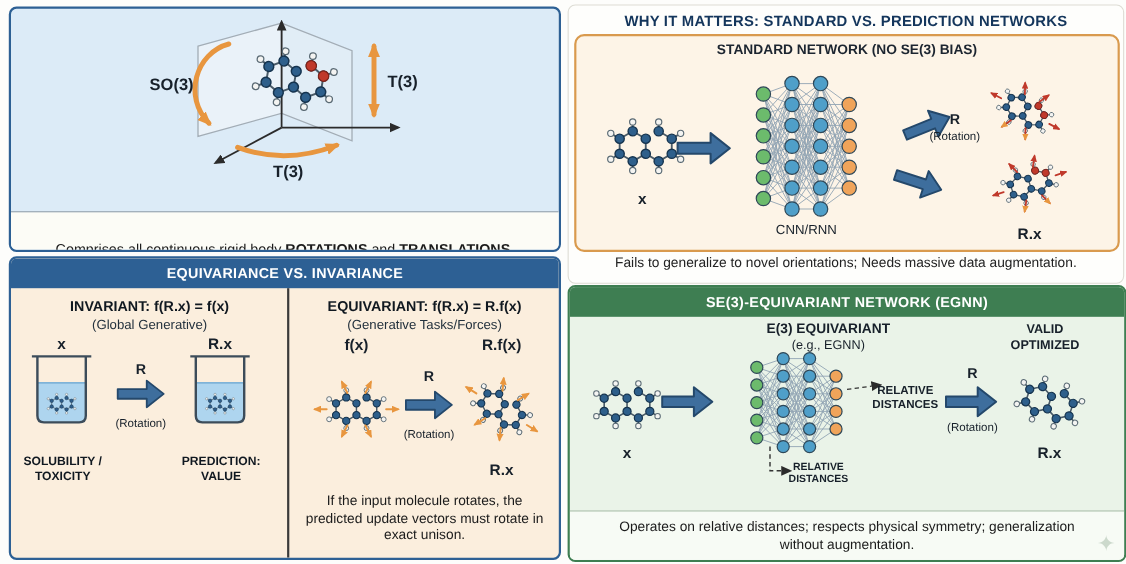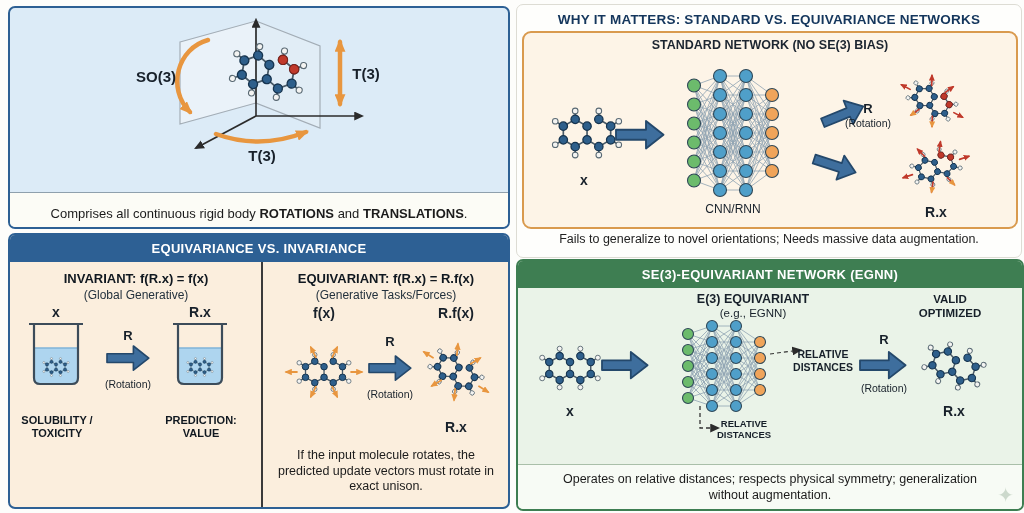--- a/index.html
+++ b/index.html
@@ -6,21 +6,21 @@
   body{width:1024px;height:513px;background:#ffffff;font-family:"Liberation Sans",sans-serif;position:relative;overflow:hidden}
   .stage{position:absolute;inset:0;background:#fdfdfb}
   .panel{position:absolute;border-radius:7px;overflow:hidden}
   .hdr{height:27px;line-height:27px;text-align:center;color:#fff;font-weight:bold;font-size:13px;letter-spacing:.3px;white-space:nowrap}
   .body{position:relative}
   svg text{font-family:"Liberation Sans",sans-serif;fill:#17202a}
 
   
   #p-se3{left:8px;top:6px;width:498px;height:219px;border:2px solid var(--header-blue,#2d6094);background:var(--panel-blue,#dcebf7)}
   #p-se3 .hdr{background:var(--header-blue,#2d6094)}
-  #p-se3 .capstrip{position:absolute;left:0;right:0;bottom:0;height:35px;background:#fcfcf6;border-top:1px solid #8fa0ad;text-align:center;font-size:13px;color:#1b1b1b;padding-top:13px;box-sizing:border-box}
+  #p-se3 .capstrip{position:absolute;left:0;right:0;bottom:0;height:35px;background:#fcfcf6;border-top:1px solid #8fa0ad;text-align:center;font-size:13px;color:#1b1b1b;padding-top:26px;box-sizing:border-box}
 
   
   #p-eq{left:8px;top:233px;width:498px;height:272px;border:2px solid var(--header-blue,#2d6094);background:var(--panel-peach,#fbeedd)}
   #p-eq .hdr{background:var(--header-blue,#2d6094)}
   #p-eq .divider{position:absolute;left:251px;top:0;bottom:0;width:1.5px;background:#3a3a3a}
   .col{position:absolute;top:0;height:316px}
   .col-h1{position:absolute;top:9px;left:0;right:0;text-align:center;font-weight:bold;font-size:13px;color:#101820}
   .col-h2{position:absolute;top:26px;left:0;right:0;text-align:center;font-size:12px;color:#23313d}
   .subcap{position:absolute;font-weight:bold;font-size:11px;line-height:1.2;text-align:center;color:#101820}
   .colcap{position:absolute;left:10px;right:10px;text-align:center;font-size:12.5px;line-height:1.25;color:#1b1b1b}
@@ -201,21 +201,21 @@
               <use href="#molA"></use>
             </g>
           <text x="192" y="128" text-anchor="middle" font-size="14" font-weight="bold">R.x</text>
         </svg>
         <div class="colcap" style="top:186px">If the input molecule rotates, the predicted update vectors must rotate in exact unison.</div>
       </div>
     </div>
   </div>
 
   <div class="panel" id="p-std">
-    <div class="title">WHY IT MATTERS: STANDARD VS. EQUIVARIANCE NETWORKS</div>
+    <div class="title">WHY IT MATTERS: STANDARD VS. PREDICTION NETWORKS</div>
     <div class="obox">
       <div class="obox-title">STANDARD NETWORK (NO SE(3) BIAS)</div>
       <svg width="490" height="170" viewBox="0 0 490 170" style="position:absolute;top:22px;left:0">
         <g transform="translate(63,78) scale(1.05)">
             <use href="#mol"></use>
           </g>
         <text x="60" y="130" text-anchor="middle" font-size="14" font-weight="bold">x</text>
         <g transform="translate(92,66) scale(1.25)">
             <use href="#barrow"></use>
           </g>

